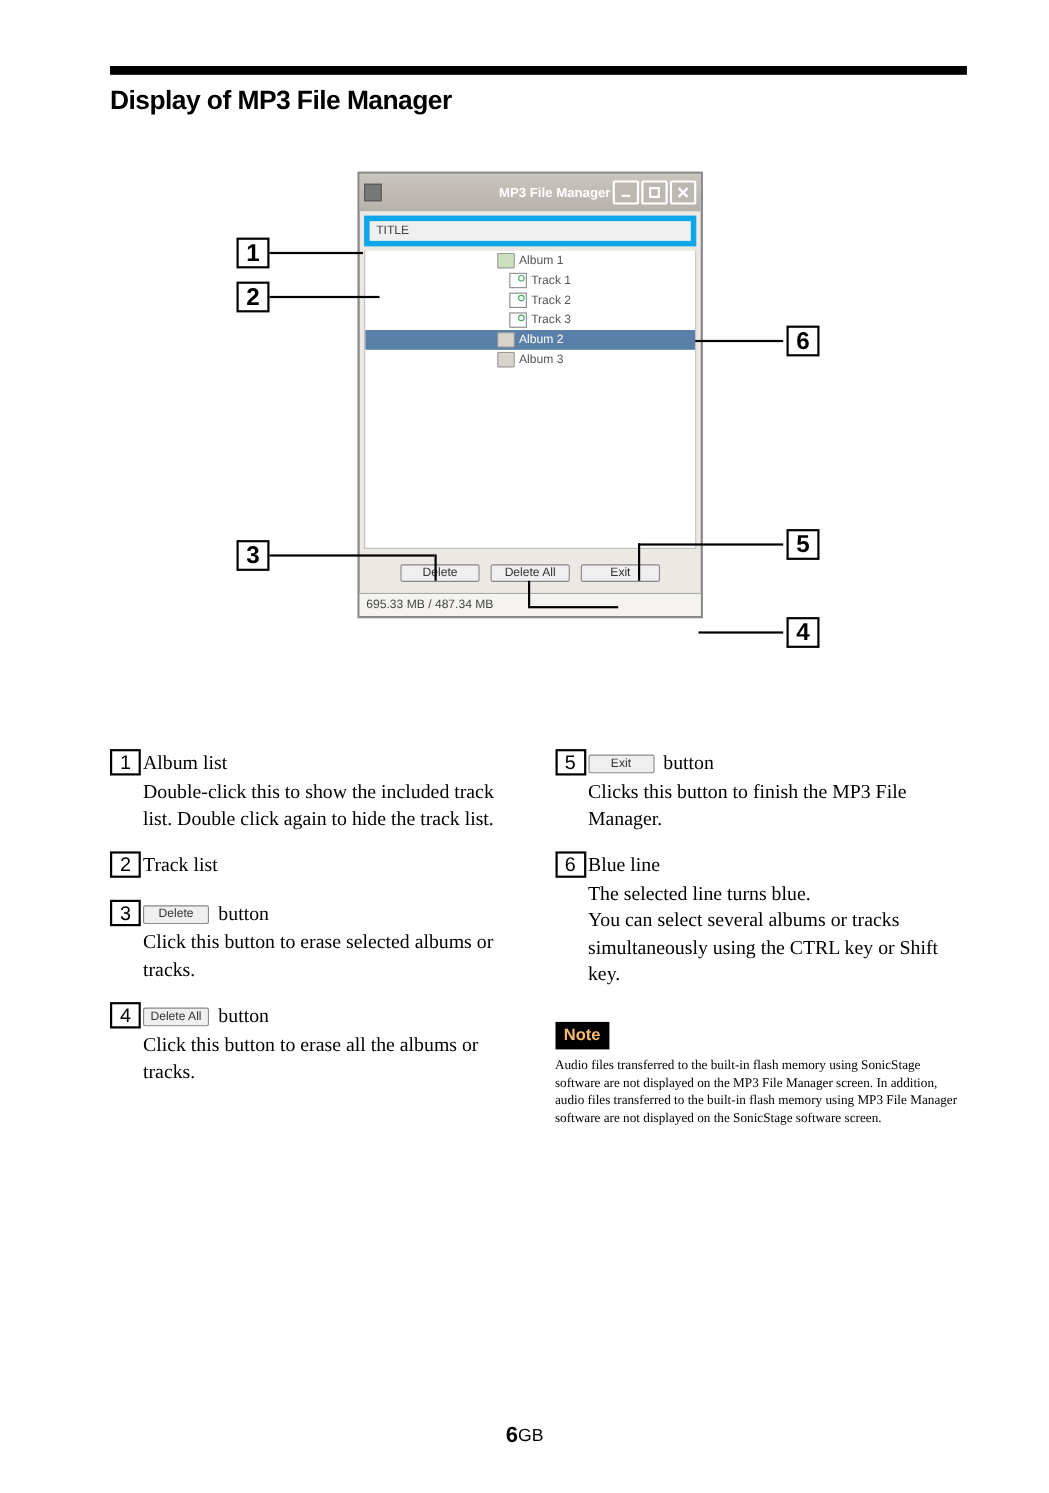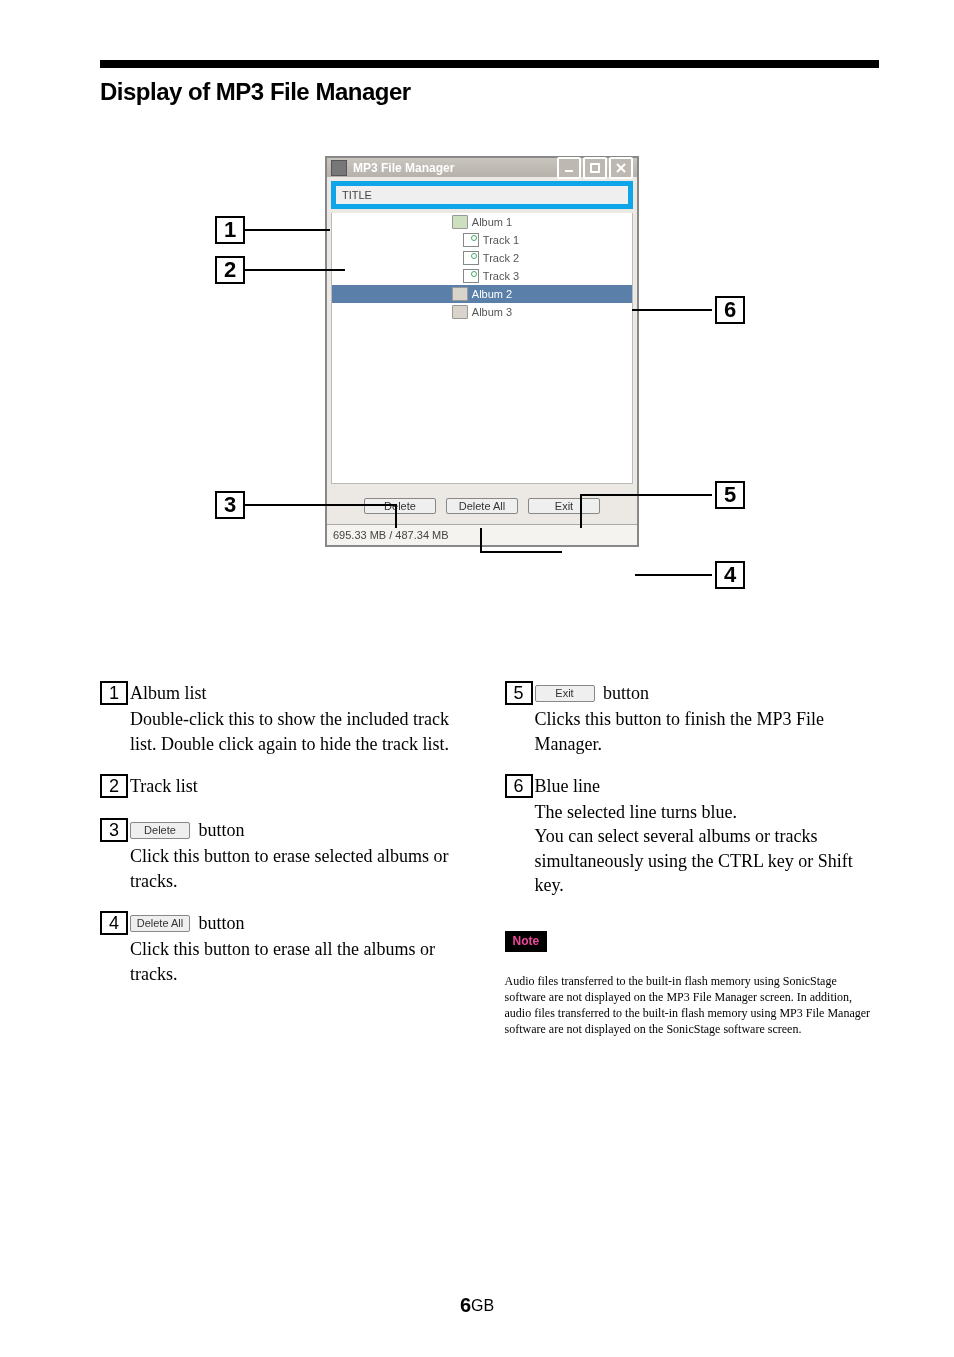--- a/index.html
+++ b/index.html
@@ -2,21 +2,21 @@
 <html><head>
 <meta charset="utf-8">
 <style>
   html,body{margin:0;padding:0;background:#fff;color:#000;font-family:"Times New Roman",Times,serif;}
   .page{width:954px;height:1357px;position:relative;box-sizing:border-box;padding:60px 75px 0 100px;}
   .topbar{height:8px;background:#000;margin-bottom:10px;}
   h1.title{font-family:Arial,Helvetica,sans-serif;font-weight:900;font-size:24px;margin:0 0 50px 0;letter-spacing:-0.5px;}
   .fig-wrap{position:relative;height:500px;}
   
   .app{position:absolute;left:225px;top:0;width:310px;border:2px solid #888;background:#ece9e4;font-family:Tahoma,Arial,sans-serif;font-size:11px;color:#444;}
-  .app-titlebar{height:19px;background:linear-gradient(#c9c5bf,#b6b1aa);display:flex;align-items:center;padding:0 4px;color:#fff;}
+  .app-titlebar{height:34px;background:linear-gradient(#c9c5bf,#b6b1aa);display:flex;align-items:center;padding:0 4px;color:#fff;text-align:right;}
   .app-titlebar .ico{width:14px;height:14px;background:#777;border:1px solid #555;margin-right:6px;}
   .app-titlebar .t{flex:1;font-weight:bold;font-size:12px;color:#fff;}
   .winbtn{width:20px;height:18px;border:2px solid #fff;margin-left:2px;background:#bdb8b1;display:flex;align-items:center;justify-content:center;border-radius:2px;}
   .winbtn svg{display:block;}
   .col-head{background:#efefef;border:5px solid #0ea5e9;margin:4px;padding:3px 6px;font-size:11px;}
   .tree{margin:0 4px;border:1px solid #bbb;border-top:none;height:270px;background:#fff;overflow:hidden;}
   .tree .row{display:flex;align-items:center;padding:2px 4px;color:#555;justify-content:center;}
   .tree .row.sel{background:#5a7fa8;color:#fff;}
   .tree .indent{width:18px;display:inline-block;}
   .tree .folder,.tree .track-ico{width:14px;height:12px;margin-right:4px;display:inline-block;}
@@ -34,21 +34,21 @@
   .leadv{position:absolute;background:#000;width:1.5px;}
   
   .desc{display:flex;gap:30px;margin-top:25px;font-size:18px;line-height:1.35;}
   .desc .col{flex:1;}
   .item{display:flex;margin-bottom:18px;}
   .item .n{flex:0 0 30px;}
   .item .n .numbox{font-family:Arial,Helvetica,sans-serif;font-size:18px;line-height:20px;padding:0 5px;}
   .item .body{flex:1;}
   .item .hd{margin-bottom:2px;}
   .inline-btn{display:inline-block;font-family:Tahoma,Arial,sans-serif;font-size:11px;padding:0 4px;min-width:50px;text-align:center;background:#efefef;border:1px solid #888;border-radius:2px;color:#333;vertical-align:2px;margin-right:4px;}
-  .note-tag{display:inline-block;background:#000;color:#ec4899;font-family:Arial,Helvetica,sans-serif;font-weight:bold;font-size:12px;padding:2px 8px;margin-bottom:21px;}
+  .note-tag{display:inline-block;background:#000;color:#fdba74;font-family:Arial,Helvetica,sans-serif;font-weight:bold;font-size:15px;padding:2px 8px;margin-bottom:6px;}
   .note-text{font-size:12px;line-height:1.35;}
   .footer{position:absolute;bottom:40px;left:0;width:954px;text-align:center;font-family:Arial,Helvetica,sans-serif;}
   .footer .pn{font-weight:900;font-size:20px;}
   .footer .gb{font-size:16px;vertical-align:1px;}
 </style>
 </head>
 <body>
 
 <div class="page">
   <div class="topbar"></div>

